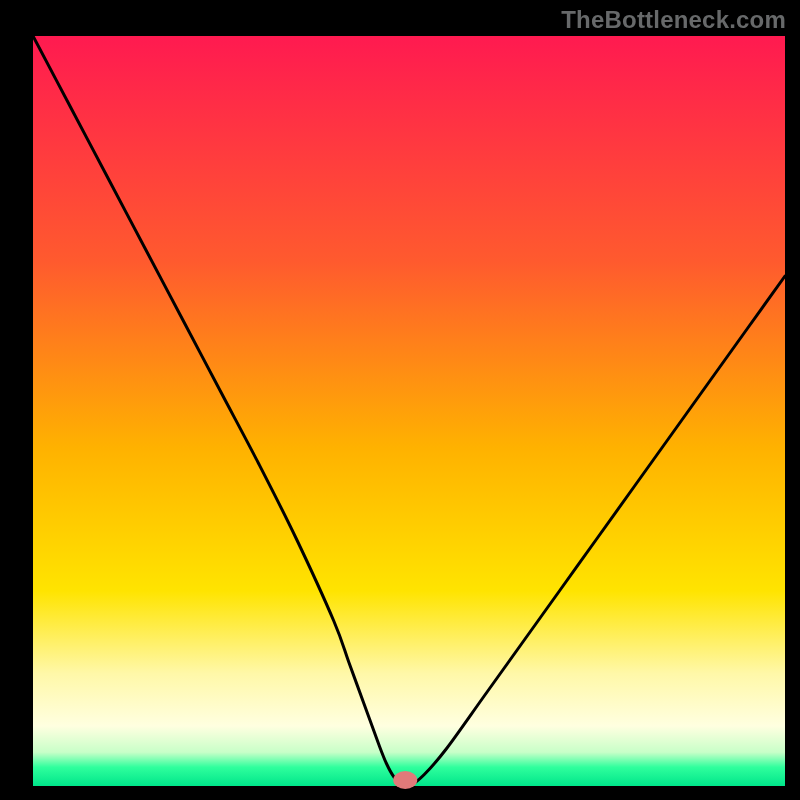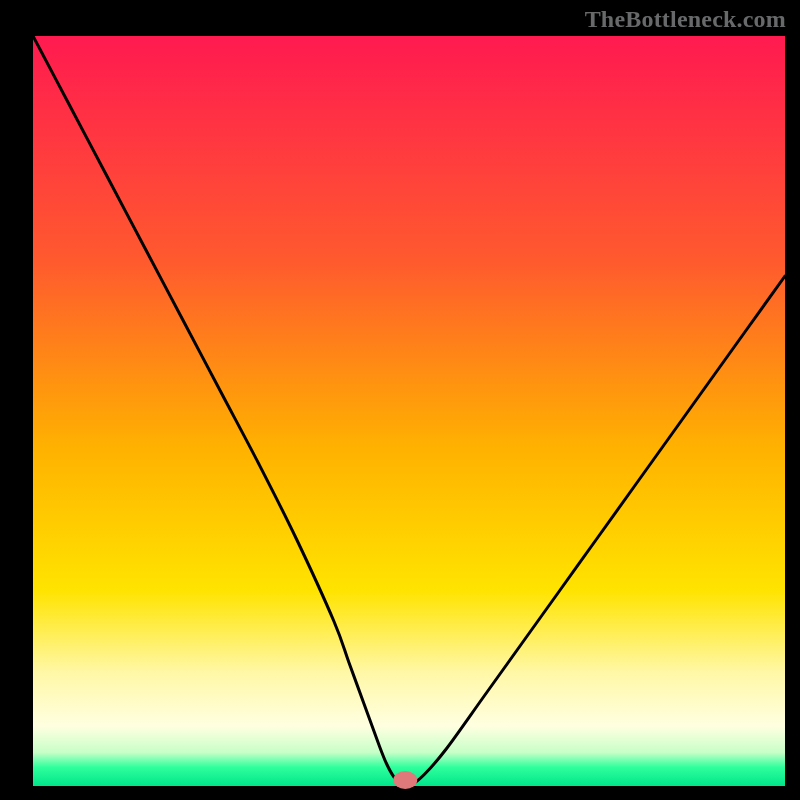--- a/index.html
+++ b/index.html
@@ -13,21 +13,21 @@
   .frame {
     position: relative;
     width: 800px;
     height: 800px;
     background: #000;
   }
   .watermark {
     position: absolute;
     top: 6px;
     right: 14px;
-    font-family: Liberation Serif, serif;
+    font-family: Liberation Sans, sans-serif;
     font-size: 24px;
     font-weight: 600;
     color: #67696a;
     letter-spacing: 0.2px;
     user-select: none;
   }
   svg {
     position: absolute;
     top: 0;
     left: 0;

